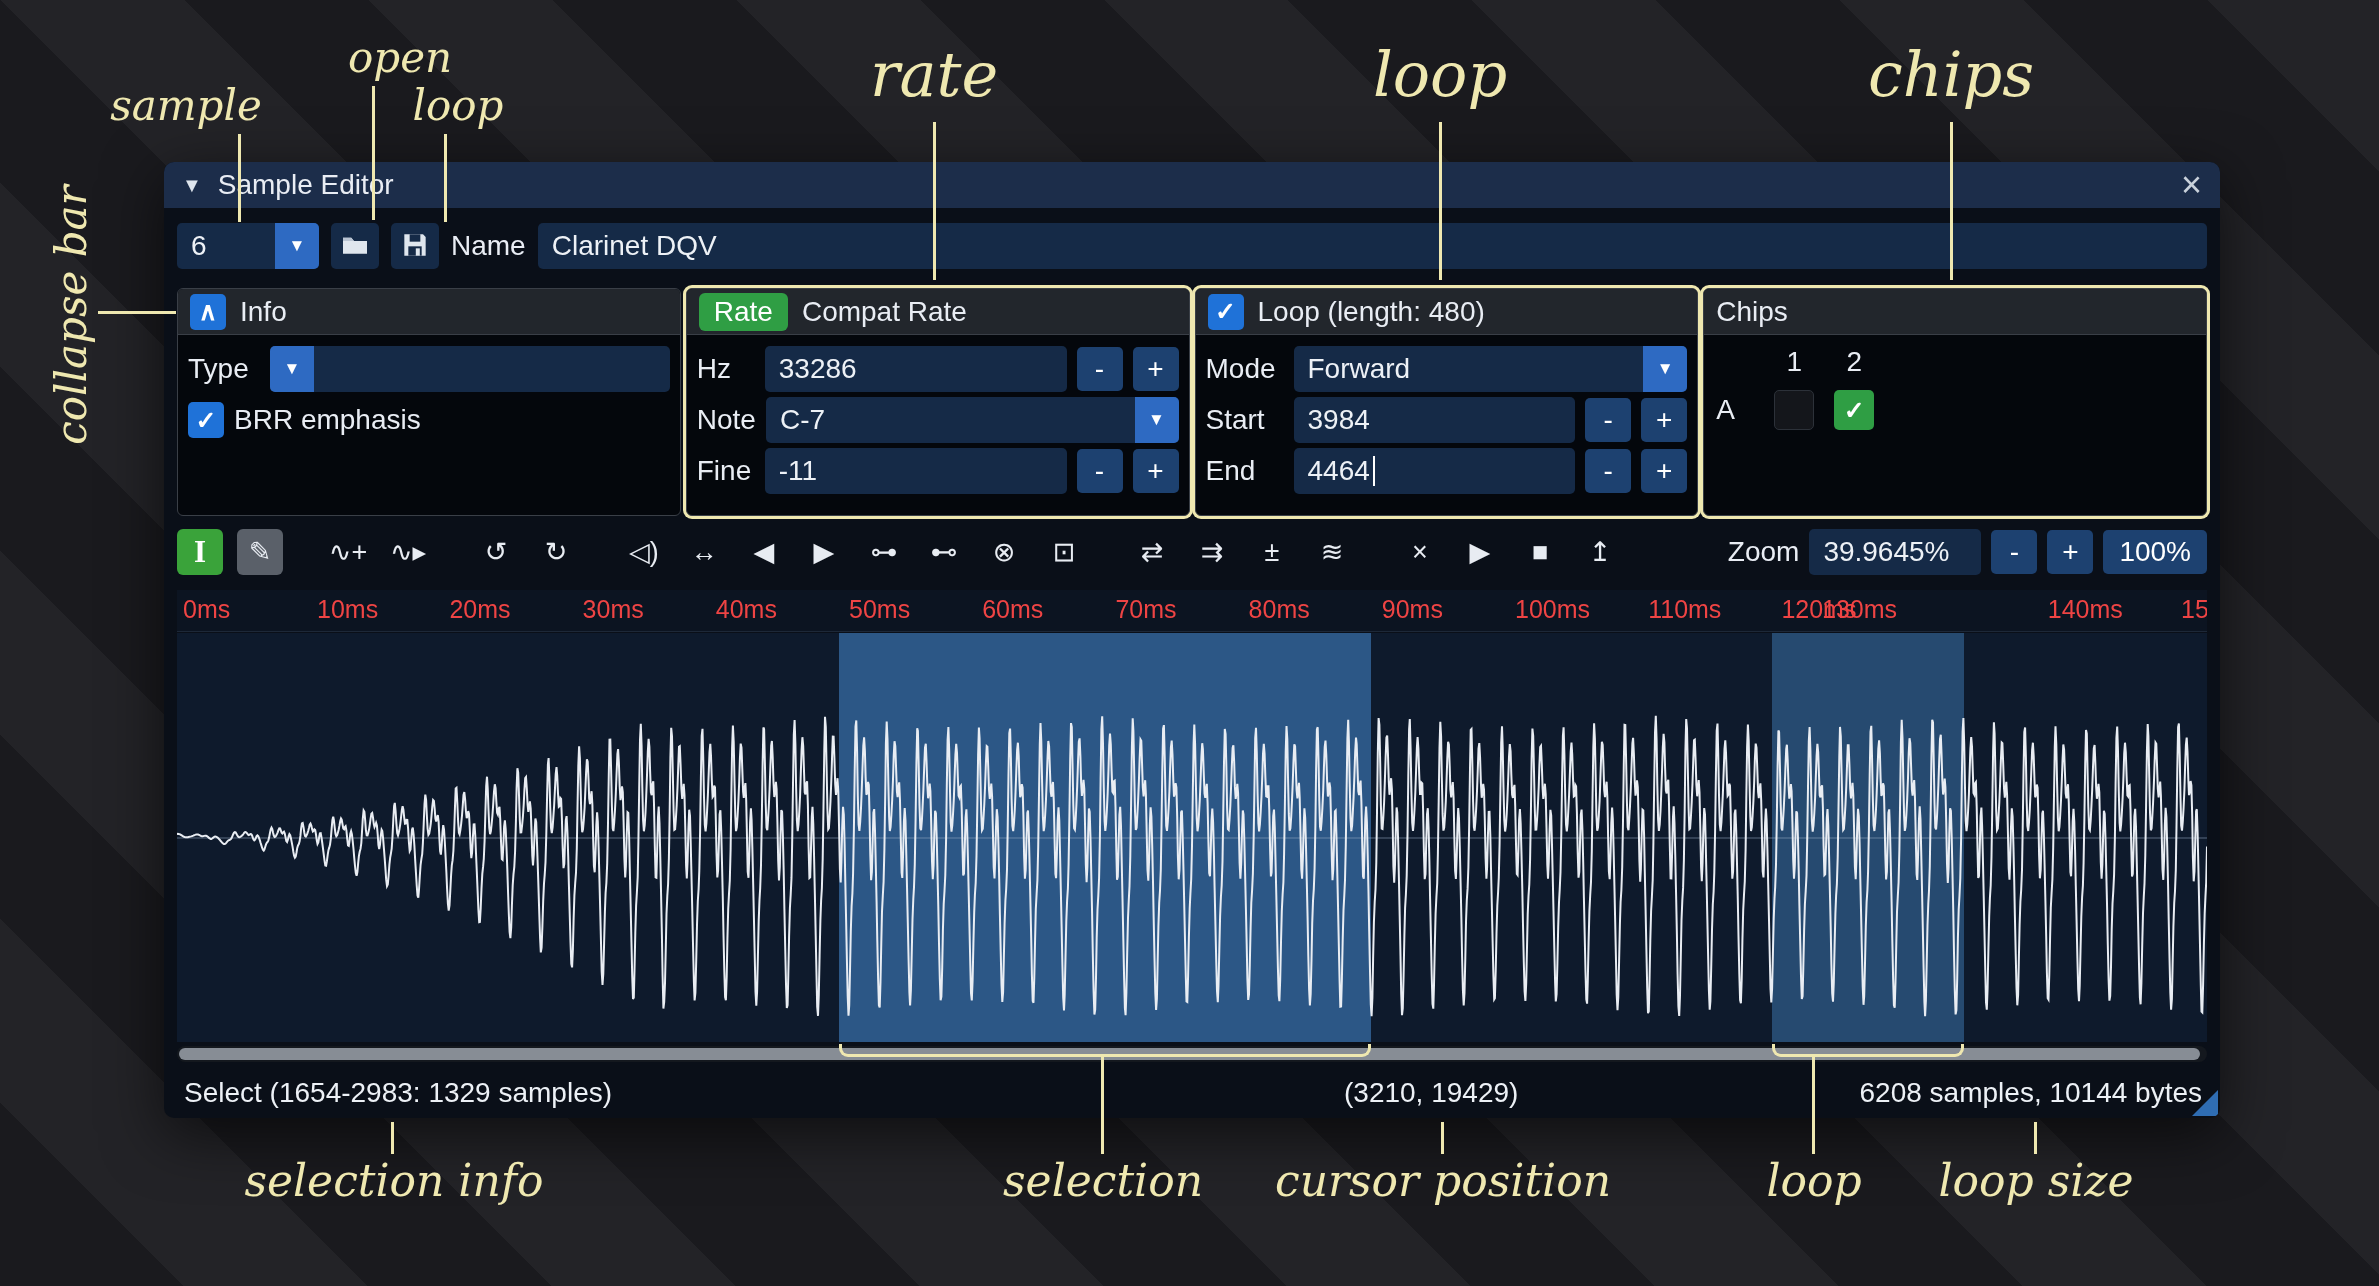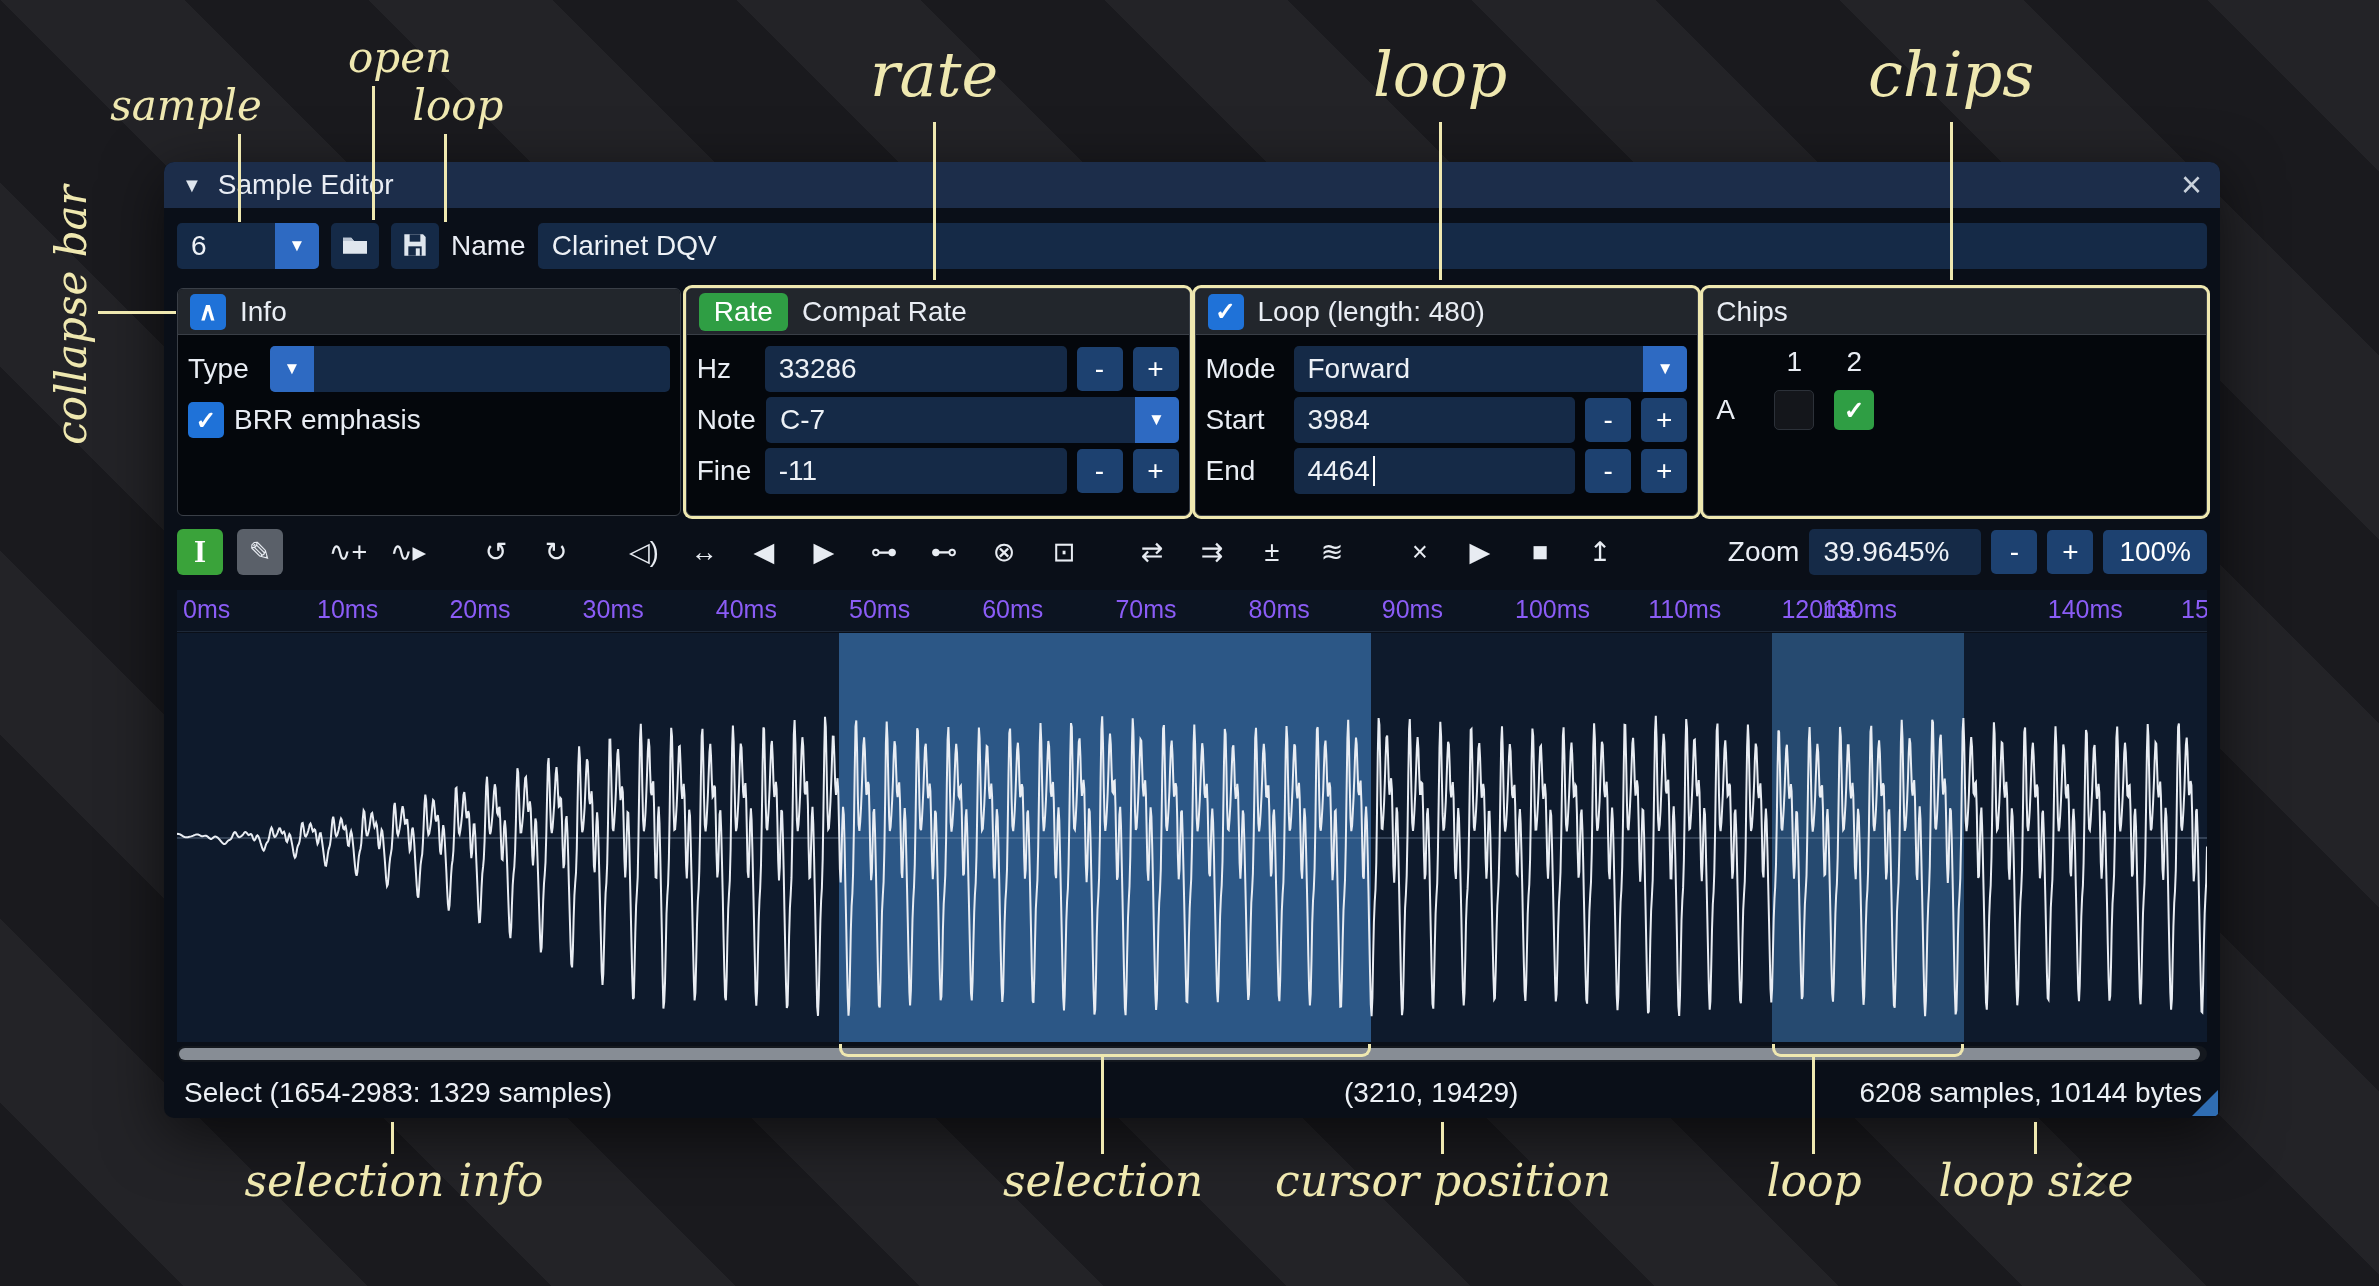--- a/index.html
+++ b/index.html
@@ -86,21 +86,21 @@
               font-family:"Liberation Serif",serif;font-weight:bold;font-size:31px}
   .tbtn.gray{background:#5a6069;border-radius:6px}
   .tbtn.gap{margin-left:28px}
   .zoom-cluster{margin-left:auto;display:flex;align-items:center;gap:10px}
   .zoom-input{width:172px}
   .zoom-reset{width:auto;padding:0 16px}
 
   
   .ruler{position:absolute;left:13px;right:13px;top:428px;height:42px;background:#0c1421;
          overflow:hidden;border-bottom:1px solid #1d2838}
-  .tick{position:absolute;bottom:7px;color:#8b5cf6;font-size:25px;white-space:nowrap}
+  .tick{position:absolute;bottom:7px;color:#ef4444;font-size:25px;white-space:nowrap}
   .wave{position:absolute;left:13px;right:13px;top:471px;height:409px;background:#0e1a2c;overflow:hidden}
   .region{position:absolute;top:0;bottom:0}
   #sel-region{background:#2c5786}
   #loop-region{background:#264a70}
   .centerline{position:absolute;left:0;right:0;top:50%;height:2px;margin-top:-1px;background:rgba(150,172,198,.28)}
   .wave svg{position:absolute;left:0;top:0;width:100%;height:100%}
 
   .scrollbar{position:absolute;left:13px;right:13px;top:884px;height:16px;background:#14181e;border-radius:8px}
   .thumb{position:absolute;left:2px;right:7px;top:2px;bottom:2px;background:#878d95;border-radius:7px}
 

